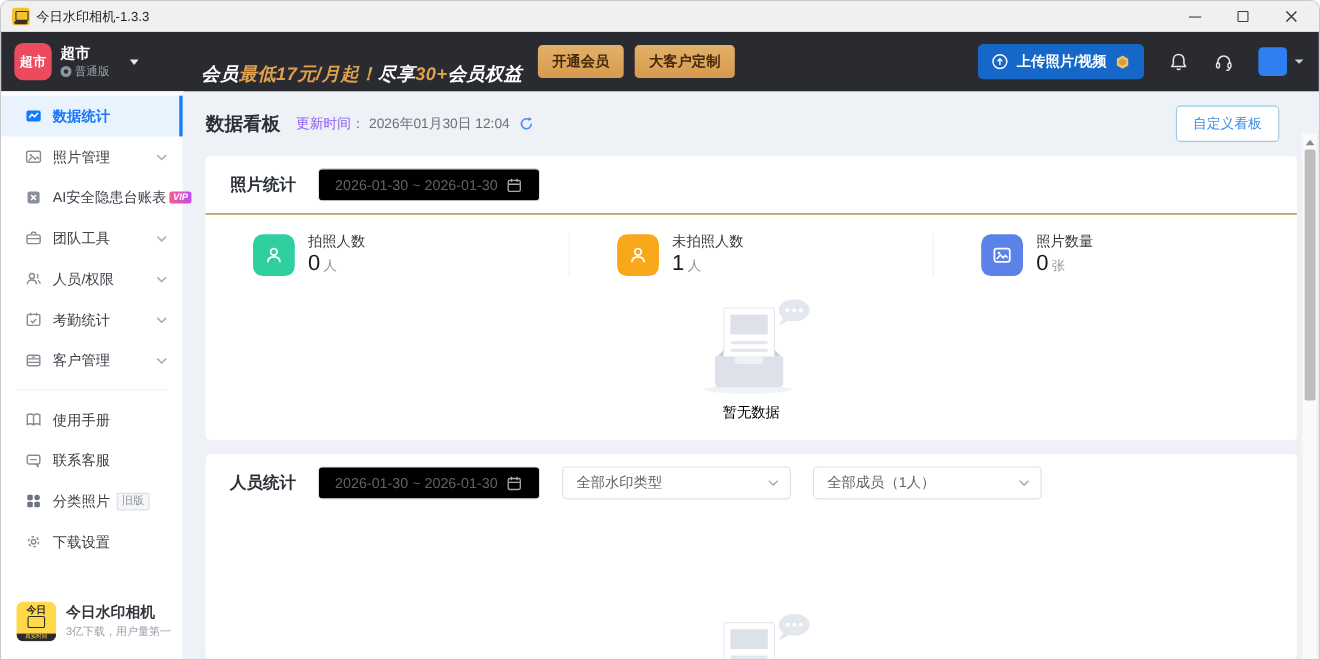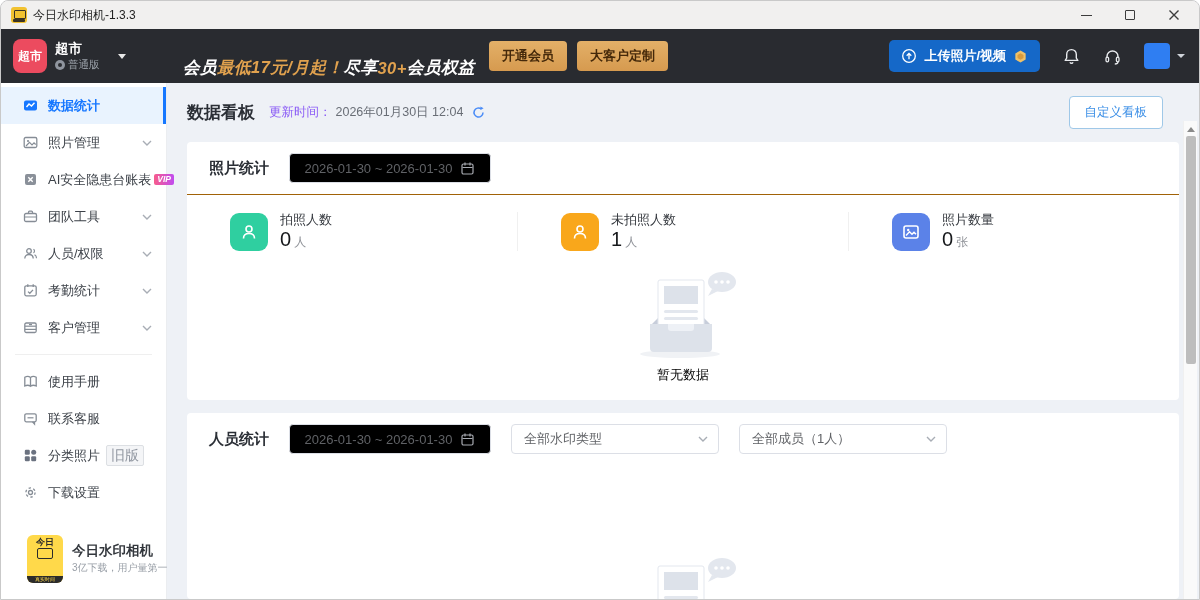--- a/index.html
+++ b/index.html
@@ -41,24 +41,24 @@
   
   .body { flex:1; display:flex; min-height:0; }
   .sidebar { width:166px; flex:none; background:#fff; border-right:1px solid #ebedf0; display:flex; flex-direction:column; padding-top:4px; }
   .side-item { height:37px; display:flex; align-items:center; padding:0 14px 0 22px; font-size:13px; color:#3c4148; cursor:pointer; position:relative; flex:none; }
   .side-item .lbl { margin-left:10px; white-space:nowrap; }
   .side-item .chev { margin-left:auto; display:flex; }
   .side-item.active { background:#e9f3fe; color:#1677ff; font-weight:bold; }
   .side-item.active::after { content:""; position:absolute; right:0; top:0; width:3px; height:100%; background:#1677ff; }
   .side-icon { width:15px; height:15px; flex:none; display:flex; }
   .vip-badge { margin-left:3px; background:linear-gradient(90deg,#f75c8c,#c04cf0); color:#fff; font-size:8.5px; font-weight:bold; font-style:italic; padding:1px 3px; border-radius:2px; line-height:1; }
-  .old-badge { margin-left:6px; background:#f4f5f7; border:1px solid #dcdfe3; color:#9096a0; font-size:14px; padding:1px 4px; border-radius:2px; line-height:1.2; }
+  .old-badge { margin-left:6px; background:#f4f5f7; border:1px solid #dcdfe3; color:#9096a0; font-size:10px; padding:1px 4px; border-radius:2px; line-height:1.2; }
   .side-divider { height:1px; background:#efefef; margin:8px 14px; flex:none; }
   .side-footer { margin-top:auto; display:flex; align-items:center; gap:9px; padding:14px 12px 16px 14px; }
-  .foot-logo { width:36px; height:48px; background:#ffd94a; border-radius:6px; overflow:hidden; display:flex; flex-direction:column; align-items:center; flex:none;margin-left:12px; }
+  .foot-logo { width:36px; height:36px; background:#ffd94a; border-radius:6px; overflow:hidden; display:flex; flex-direction:column; align-items:center; flex:none; }
   .foot-logo .jin { font-size:9px; font-weight:bold; color:#2b2b2b; line-height:10px; margin-top:2px; }
   .foot-logo .cam { width:16px; height:11px; border:1.8px solid #2b2b2b; border-radius:2px; margin-top:1px; }
   .foot-logo .strip { margin-top:auto; width:100%; background:#2b2b2b; color:#ffd94a; font-size:5px; text-align:center; line-height:7px; }
   .foot-name { font-size:13.5px; font-weight:bold; color:#33373d; line-height:16px; white-space:nowrap; }
   .foot-tag { font-size:10px; color:#9aa0a8; margin-top:2px; white-space:nowrap; }
 
   
   .main { flex:1; min-width:0; position:relative; padding:0 20px; display:flex; flex-direction:column; overflow:hidden; }
   .topbar { display:flex; align-items:center; margin:13px 16px 13px 0; flex:none; }
   .page-title { font-size:17px; font-weight:bold; color:#2b2f36; }

